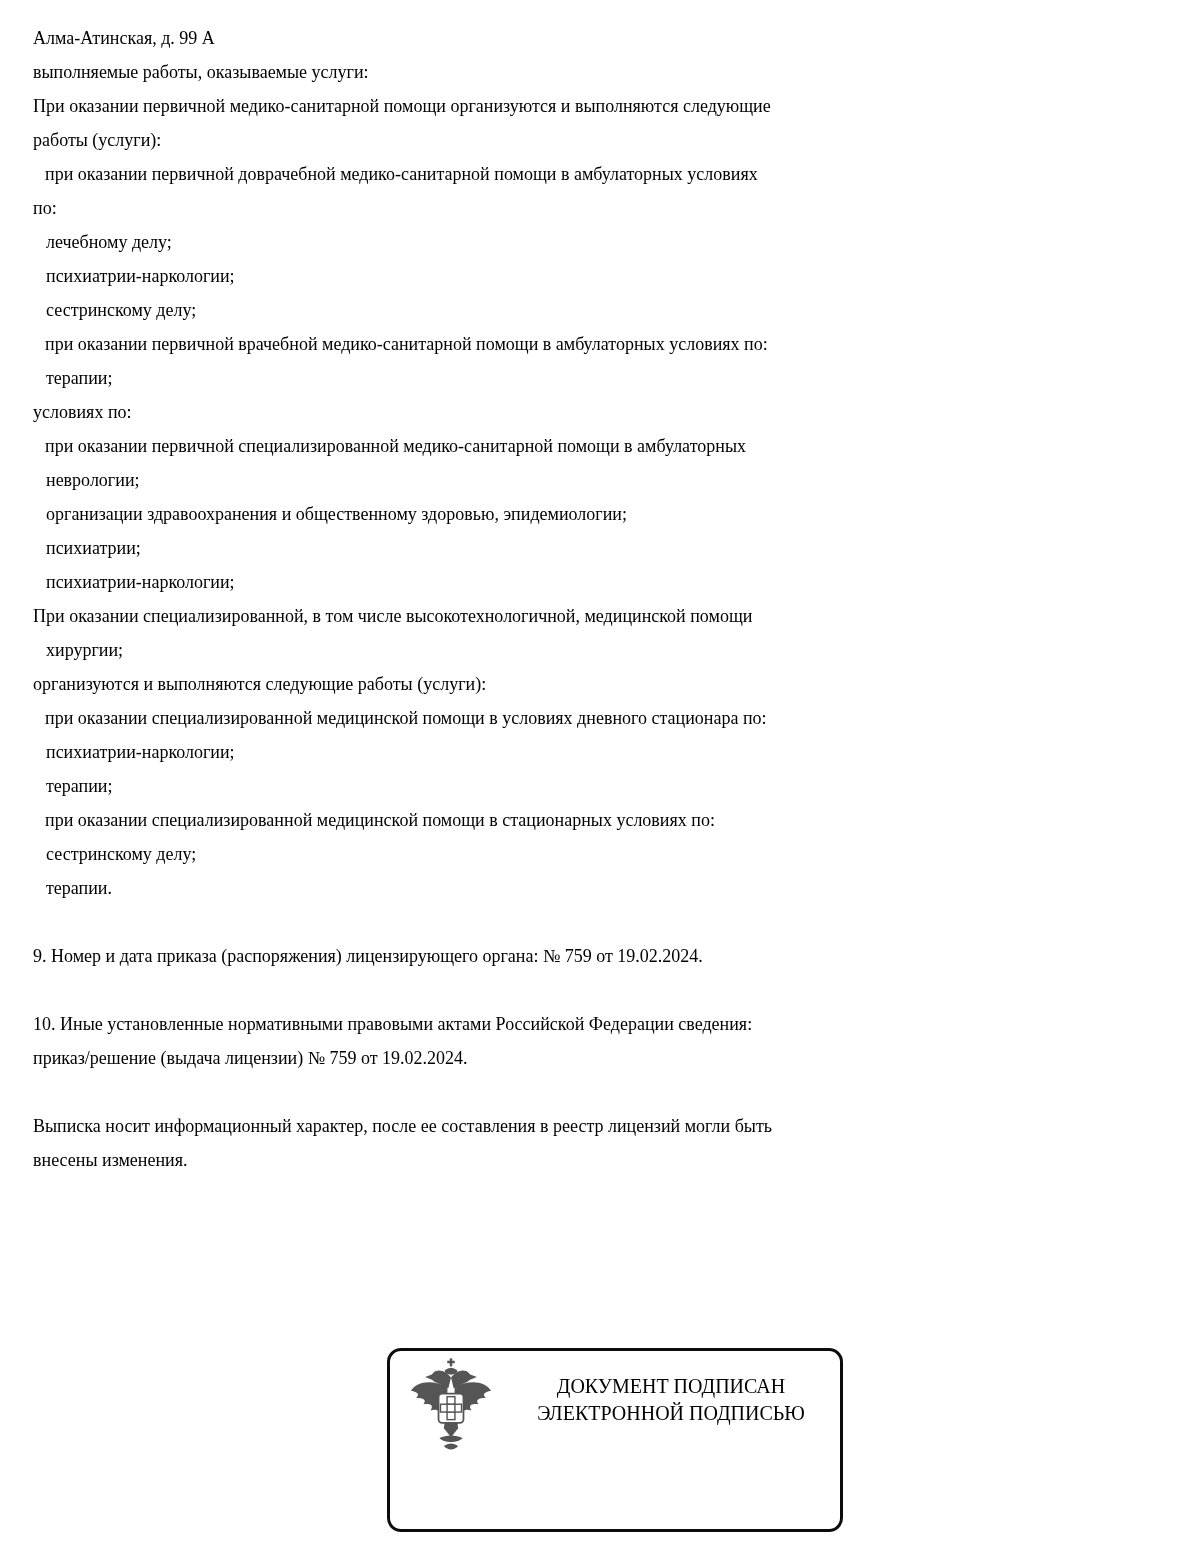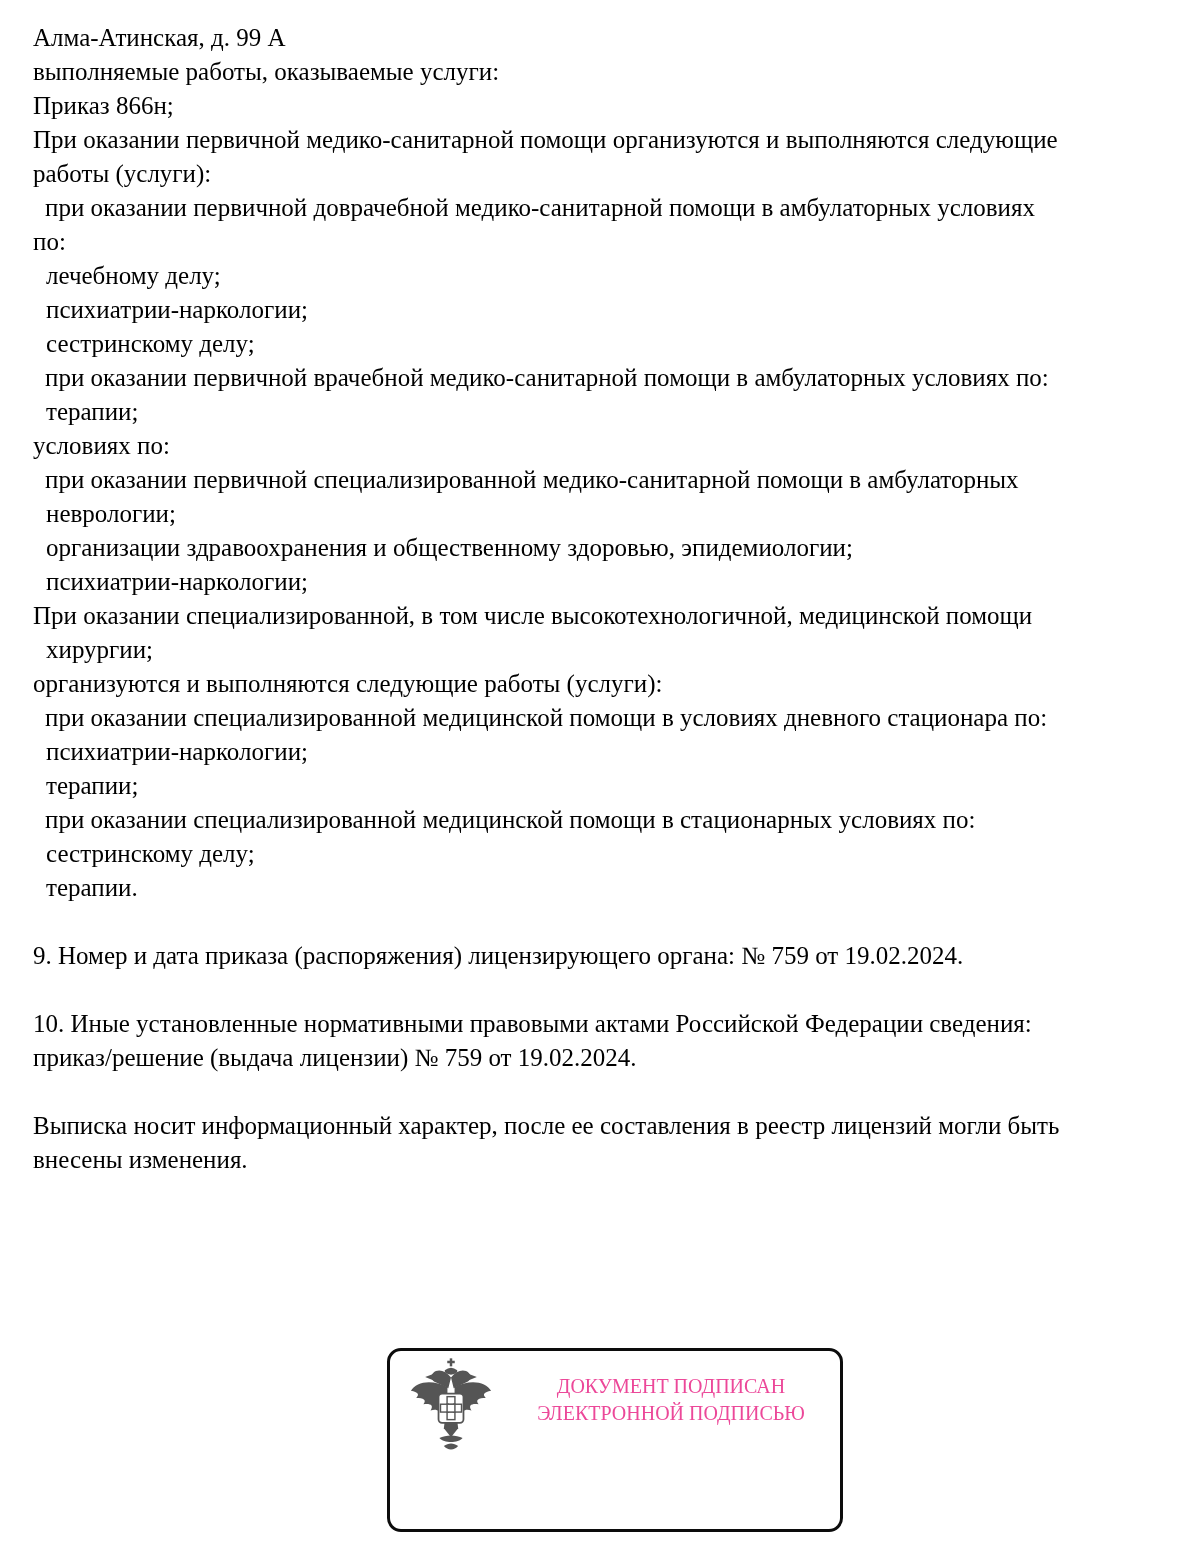--- a/index.html
+++ b/index.html
@@ -9,68 +9,68 @@
     background:#ffffff;
     color:#000000;
     font-family:"Liberation Serif", serif;
     overflow:hidden;
   }
   .body-text{
     position:absolute;left:33px;top:21px;width:1167px;
     overflow:hidden;
   }
   .line{
-    font-size:25px;line-height:34px;white-space:nowrap;font-family:Liberation Serif, serif;
+    font-size:18px;line-height:34px;white-space:nowrap;font-family:Liberation Serif, serif;
   }
   .i0{margin-left:0;}
   .i1{margin-left:12px;}
   .i2{margin-left:13px;}
   .stamp{
     position:absolute;left:387px;top:1348px;width:456px;height:184px;
     border:3px solid #0c0c0c;border-radius:14px;
     box-sizing:border-box;background:#ffffff;overflow:hidden;
   }
   .emblem{
     position:absolute;left:12px;top:6px;width:98px;height:98px;
   }
   .stamp-title{
     position:absolute;left:118px;top:22px;width:326px;
     text-align:center;font-size:20px;line-height:27px;
-    color:#ec4899;
+    color:#000000;
   }
   .stamp-details{
     position:absolute;left:20px;top:101px;width:433px;
     font-size:17px;line-height:27px;white-space:nowrap;overflow:hidden;
     color:#111111;
   }
   .stamp-details .row{white-space:nowrap;overflow:hidden;}
   .bold{font-weight:bold;}
 </style>
 </head>
 <body>
 
 <div class="page">
 
   <div class="body-text">
       <div class="line i0">Алма-Атинская, д. 99 А</div>
       <div class="line i0">выполняемые работы, оказываемые услуги:</div>
-      <div class="line i0">Приказ 866н;</div>
       <div class="line i0">При оказании первичной медико-санитарной помощи организуются и выполняются следующие</div>
       <div class="line i0">работы (услуги):</div>
       <div class="line i1">при оказании первичной доврачебной медико-санитарной помощи в амбулаторных условиях</div>
       <div class="line i0">по:</div>
       <div class="line i2">лечебному делу;</div>
       <div class="line i2">психиатрии-наркологии;</div>
       <div class="line i2">сестринскому делу;</div>
       <div class="line i1">при оказании первичной врачебной медико-санитарной помощи в амбулаторных условиях по:</div>
       <div class="line i2">терапии;</div>
       <div class="line i0">условиях по:</div>
       <div class="line i1">при оказании первичной специализированной медико-санитарной помощи в амбулаторных</div>
       <div class="line i2">неврологии;</div>
       <div class="line i2">организации здравоохранения и общественному здоровью, эпидемиологии;</div>
+      <div class="line i2">психиатрии;</div>
       <div class="line i2">психиатрии-наркологии;</div>
       <div class="line i0">При оказании специализированной, в том числе высокотехнологичной, медицинской помощи</div>
       <div class="line i2">хирургии;</div>
       <div class="line i0">организуются и выполняются следующие работы (услуги):</div>
       <div class="line i1">при оказании специализированной медицинской помощи в условиях дневного стационара по:</div>
       <div class="line i2">психиатрии-наркологии;</div>
       <div class="line i2">терапии;</div>
       <div class="line i1">при оказании специализированной медицинской помощи в стационарных условиях по:</div>
       <div class="line i2">сестринскому делу;</div>
       <div class="line i2">терапии.</div>

